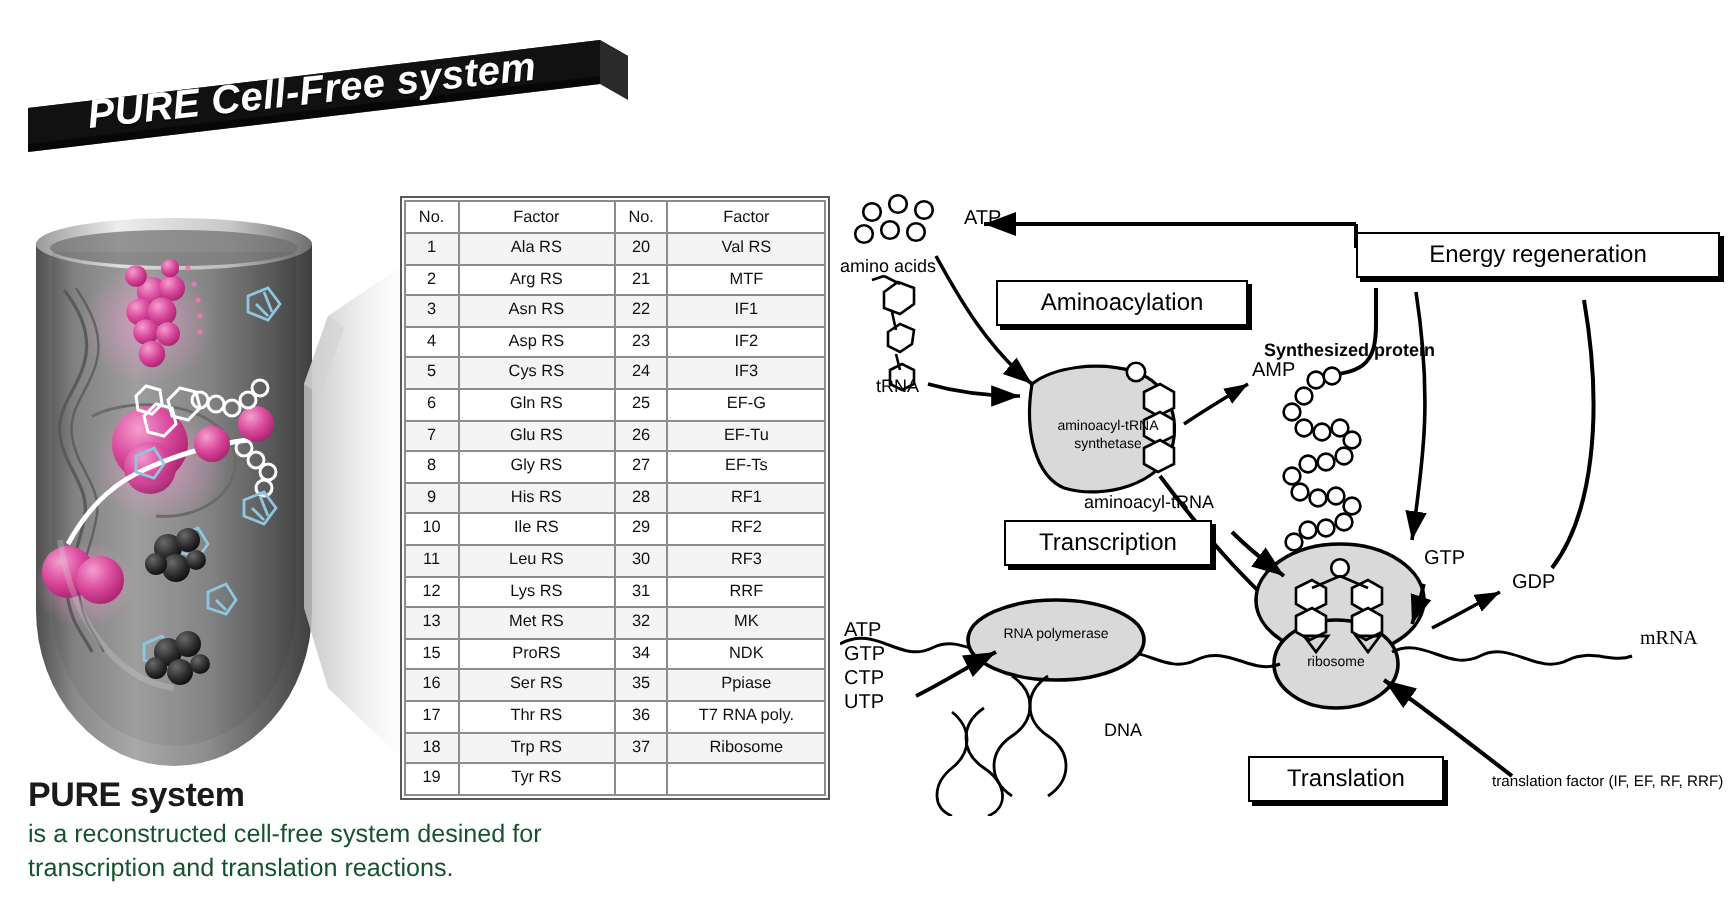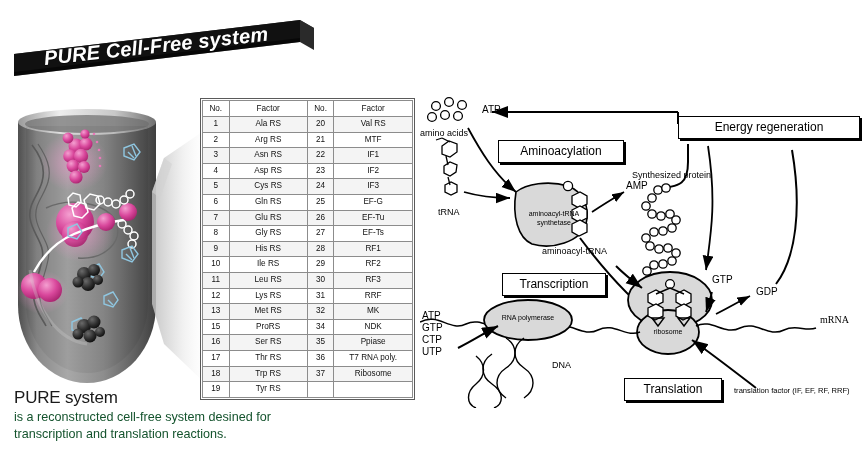--- a/index.html
+++ b/index.html
@@ -32,21 +32,21 @@
   .tbl tr.hdr td{font-size:8.2px;height:15px;line-height:15px;}
   .tbl td.c-no{width:26px;}
   .tbl td.c-fa{width:79px;}
   .tbl tr:nth-child(even) td{background:#f4f4f4;}
   .tbl tr.hdr td{background:#fff;}
   .tbl-outer{position:absolute;left:200px;top:98px;width:215px;height:302px;
              border:1px solid #5a5a5a;box-sizing:border-box;pointer-events:none;}
 
   
   .cap-title{position:absolute;left:14px;top:388px;font-size:17px;
-             font-weight:normal;color:#1a1a1a;letter-spacing:-.2px;}
+             font-weight:bold;color:#1a1a1a;letter-spacing:-.2px;}
   .cap-body{position:absolute;left:14px;top:409px;width:300px;font-size:12.6px;
             color:#14532d;line-height:17px;text-align:justify;}
   .cap-body span{display:block;}
 
   
   .sch{position:absolute;left:420px;top:88px;width:445px;height:320px;}
   .sch svg{position:absolute;left:0;top:0;}
 
   .lbl{position:absolute;font-family:"Liberation Sans","DejaVu Sans",sans-serif;
        color:#000;white-space:nowrap;}
@@ -473,51 +473,51 @@
       <path d="M296,226 C308,220 318,214 330,208" fill="none" stroke="#000" stroke-width="1.8" marker-end="url(#arS)"></path>
       <path d="M356,196 C376,170 382,120 372,62" fill="none" stroke="#000" stroke-width="2"></path>
 
       <path d="M336,300 C310,280 292,266 272,252" fill="none" stroke="#000" stroke-width="2" marker-end="url(#ar)"></path>
 
       <path d="M196,178 C206,188 214,194 222,200" fill="none" stroke="#000" stroke-width="2" marker-end="url(#ar)"></path>
     </svg>
 
     <div class="lbl f9" style="left:0px;  top:40px;text-align:right;">amino acids</div>
     <div class="lbl f10" style="left:62px; top:16px;">ATP</div>
-    <div class="lbl f9" style="left:18px; top:119px;">tRNA</div>
+    <div class="lbl f9" style="left:18px; top:100px;">tRNA</div>
     <div class="lbl f10" style="left:206px;top:92px;">AMP</div>
 
     <div class="lbl f75" style="left:100px;top:122px;text-align:center;width:68px;">aminoacyl-tRNA</div>
     <div class="lbl f75" style="left:100px;top:131px;text-align:center;width:68px;">synthetase</div>
 
     <div class="lbl f9" style="left:122px;top:158px;">aminoacyl-tRNA</div>
-    <div class="lbl f9" style="left:212px;top:82px;">Synthesized protein</div>
+    <div class="lbl f9" style="left:212px;top:82px;font-weight:bold;">Synthesized protein</div>
 
     <div class="lbl f10" style="left:292px;top:186px;">GTP</div>
     <div class="lbl f10" style="left:336px;top:198px;">GDP</div>
     <div class="lbl f10" style="left:400px;top:226px;font-family:Liberation Serif, serif;">mRNA</div>
     <div class="lbl f75" style="left:222px;top:240px;width:52px;text-align:center;">ribosome</div>
 
     <div class="lbl f75" style="left:78px; top:226px;width:60px;text-align:center;">RNA polymerase</div>
     <div class="lbl f9" style="left:88px; top:272px;padding-left:44px;">DNA</div>
 
     <div class="lbl f10" style="left:2px;top:222px;">ATP</div>
     <div class="lbl f10" style="left:2px;top:234px;">GTP</div>
     <div class="lbl f10" style="left:2px;top:246px;">CTP</div>
     <div class="lbl f10" style="left:2px;top:258px;">UTP</div>
 
-    <div class="lbl f8" style="left:288px;top:298px;padding-left:26px;">translation factor (IF, EF, RF, RRF)</div>
+    <div class="lbl f8" style="left:300px;top:298px;padding-left:26px;">translation factor (IF, EF, RF, RRF)</div>
 
     <div class="boxlbl" style="left:78px; top:52px;width:124px;">
       <span>Aminoacylation</span>
     </div>
     <div class="boxlbl" style="left:258px;top:28px;width:180px;">
       <span>Energy regeneration</span>
     </div>
-    <div class="boxlbl" style="left:82px; top:185px;width:102px;">
+    <div class="boxlbl" style="left:82px; top:172px;width:102px;">
       <span>Transcription</span>
     </div>
     <div class="boxlbl" style="left:204px;top:264px;width:96px;margin-top:26px;">
       <span>Translation</span>
     </div>
   </div>
 
 </div>
 
 </body></html>

